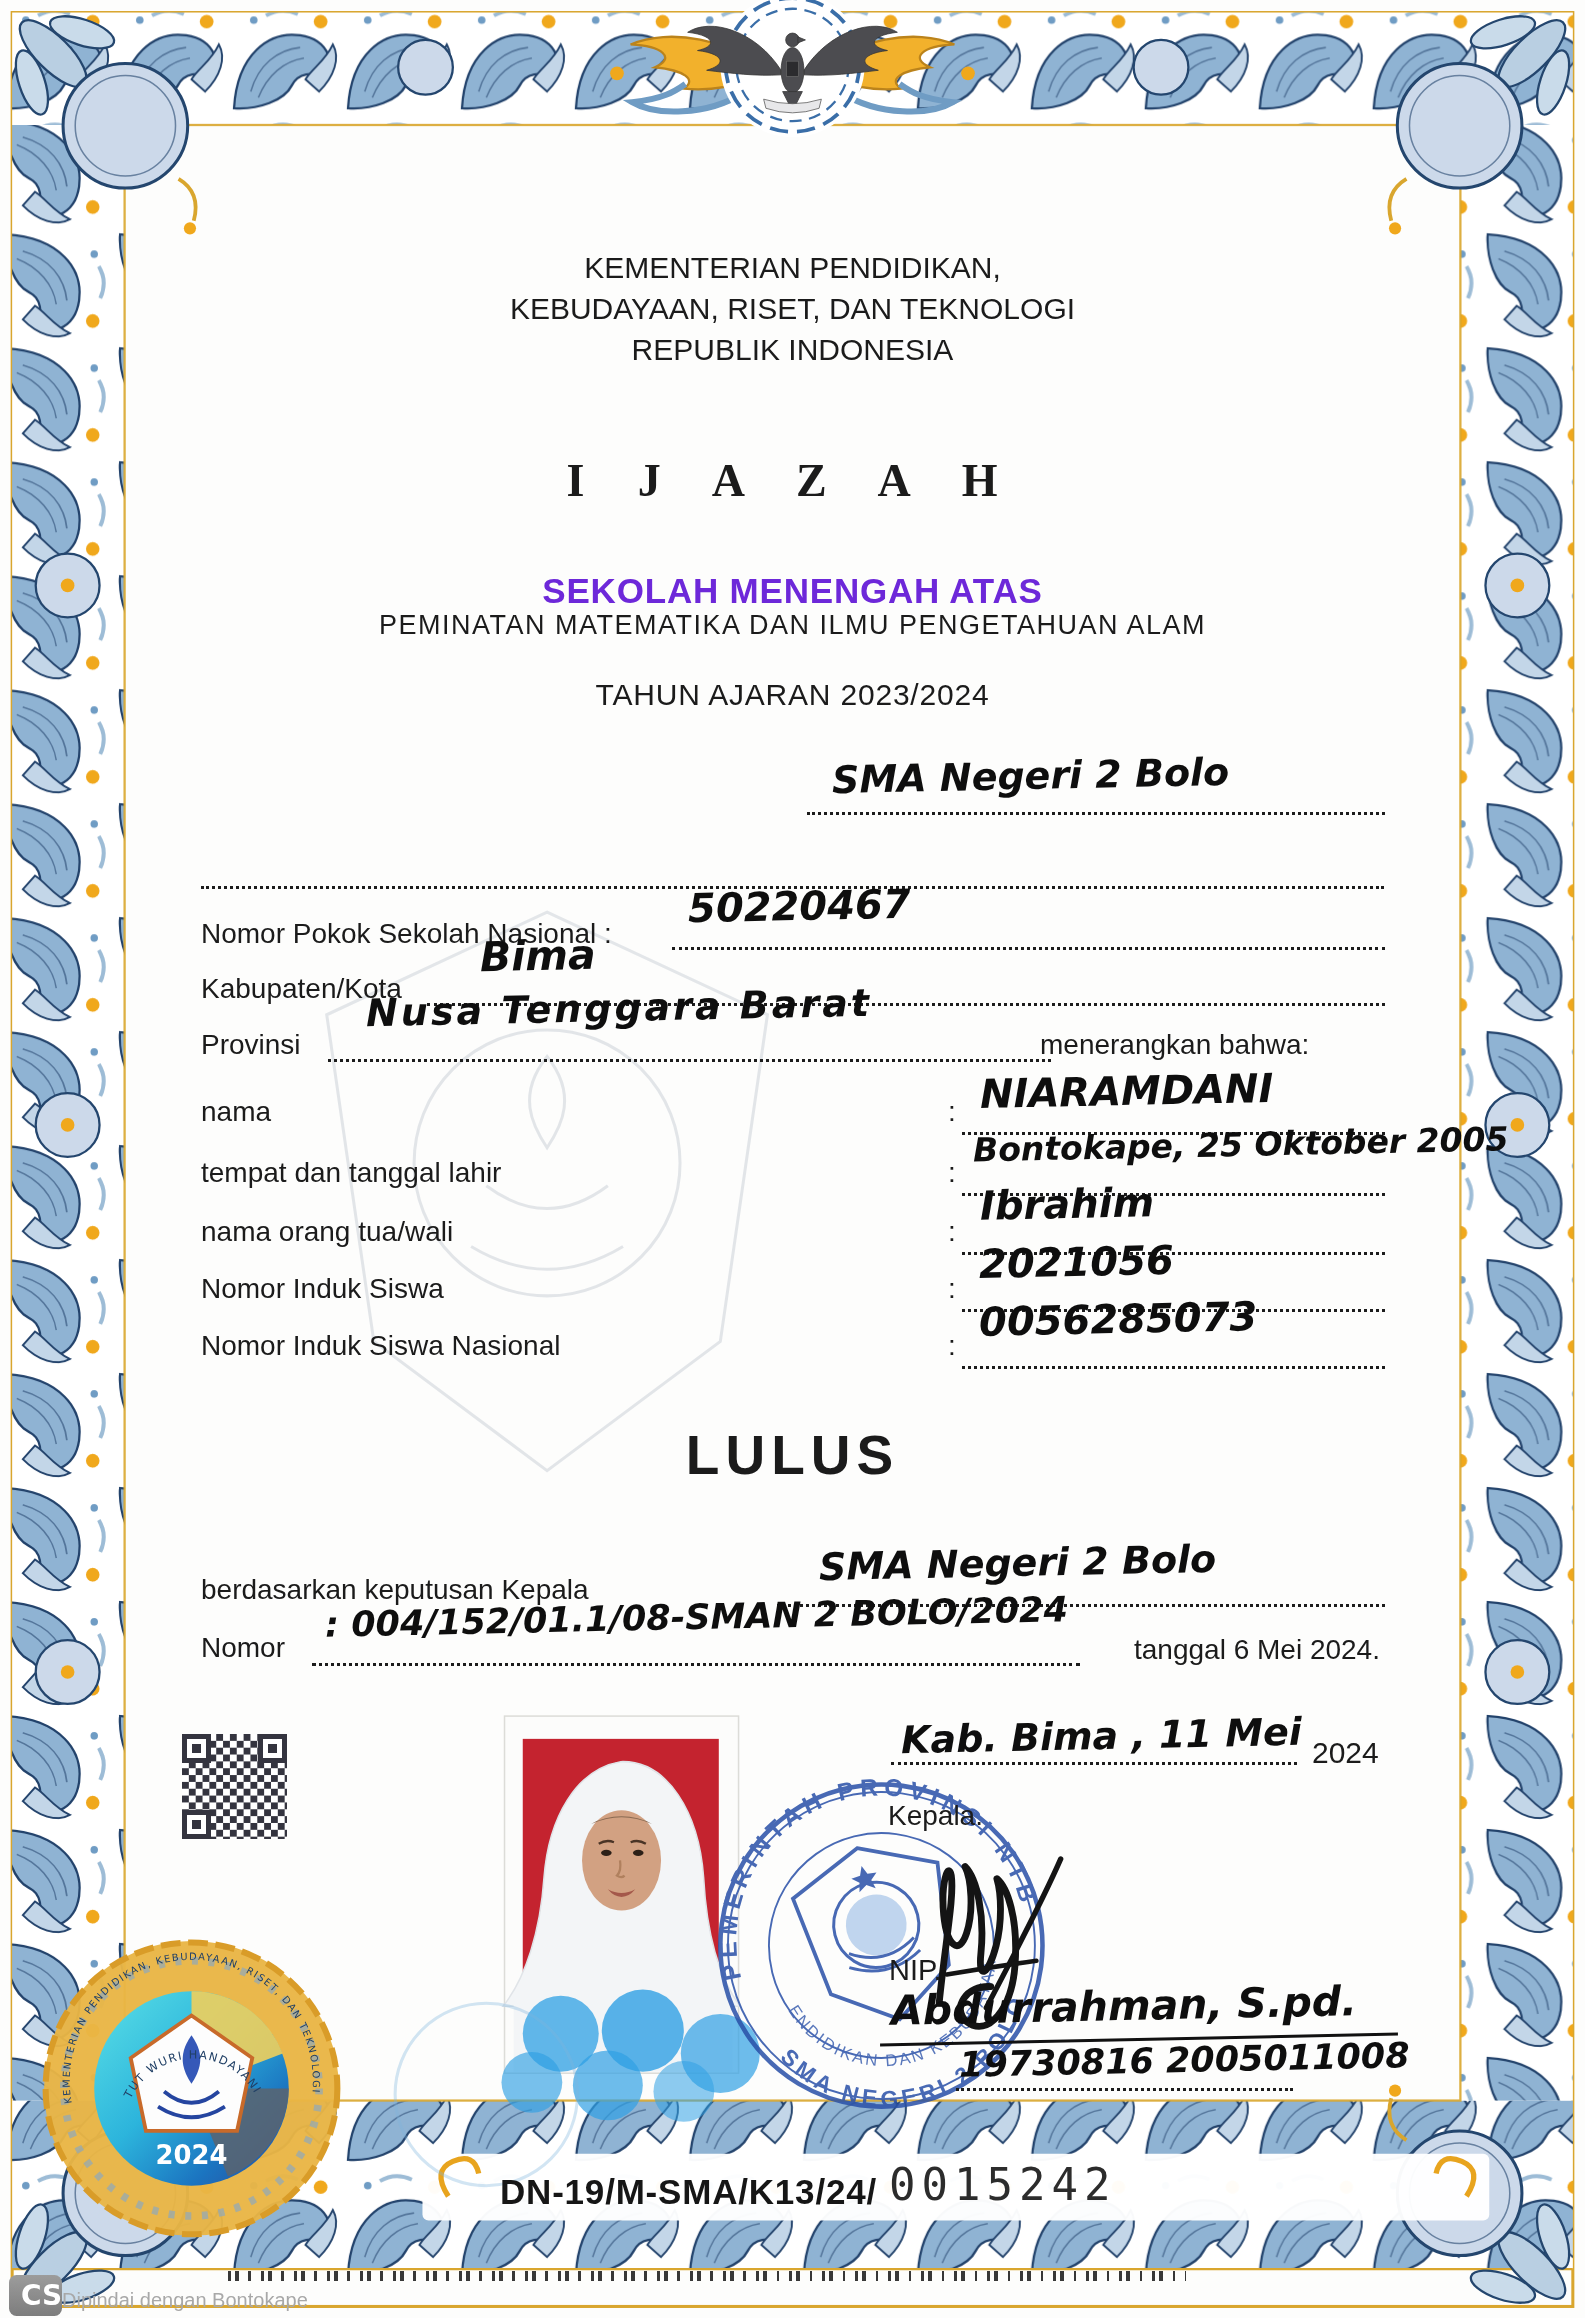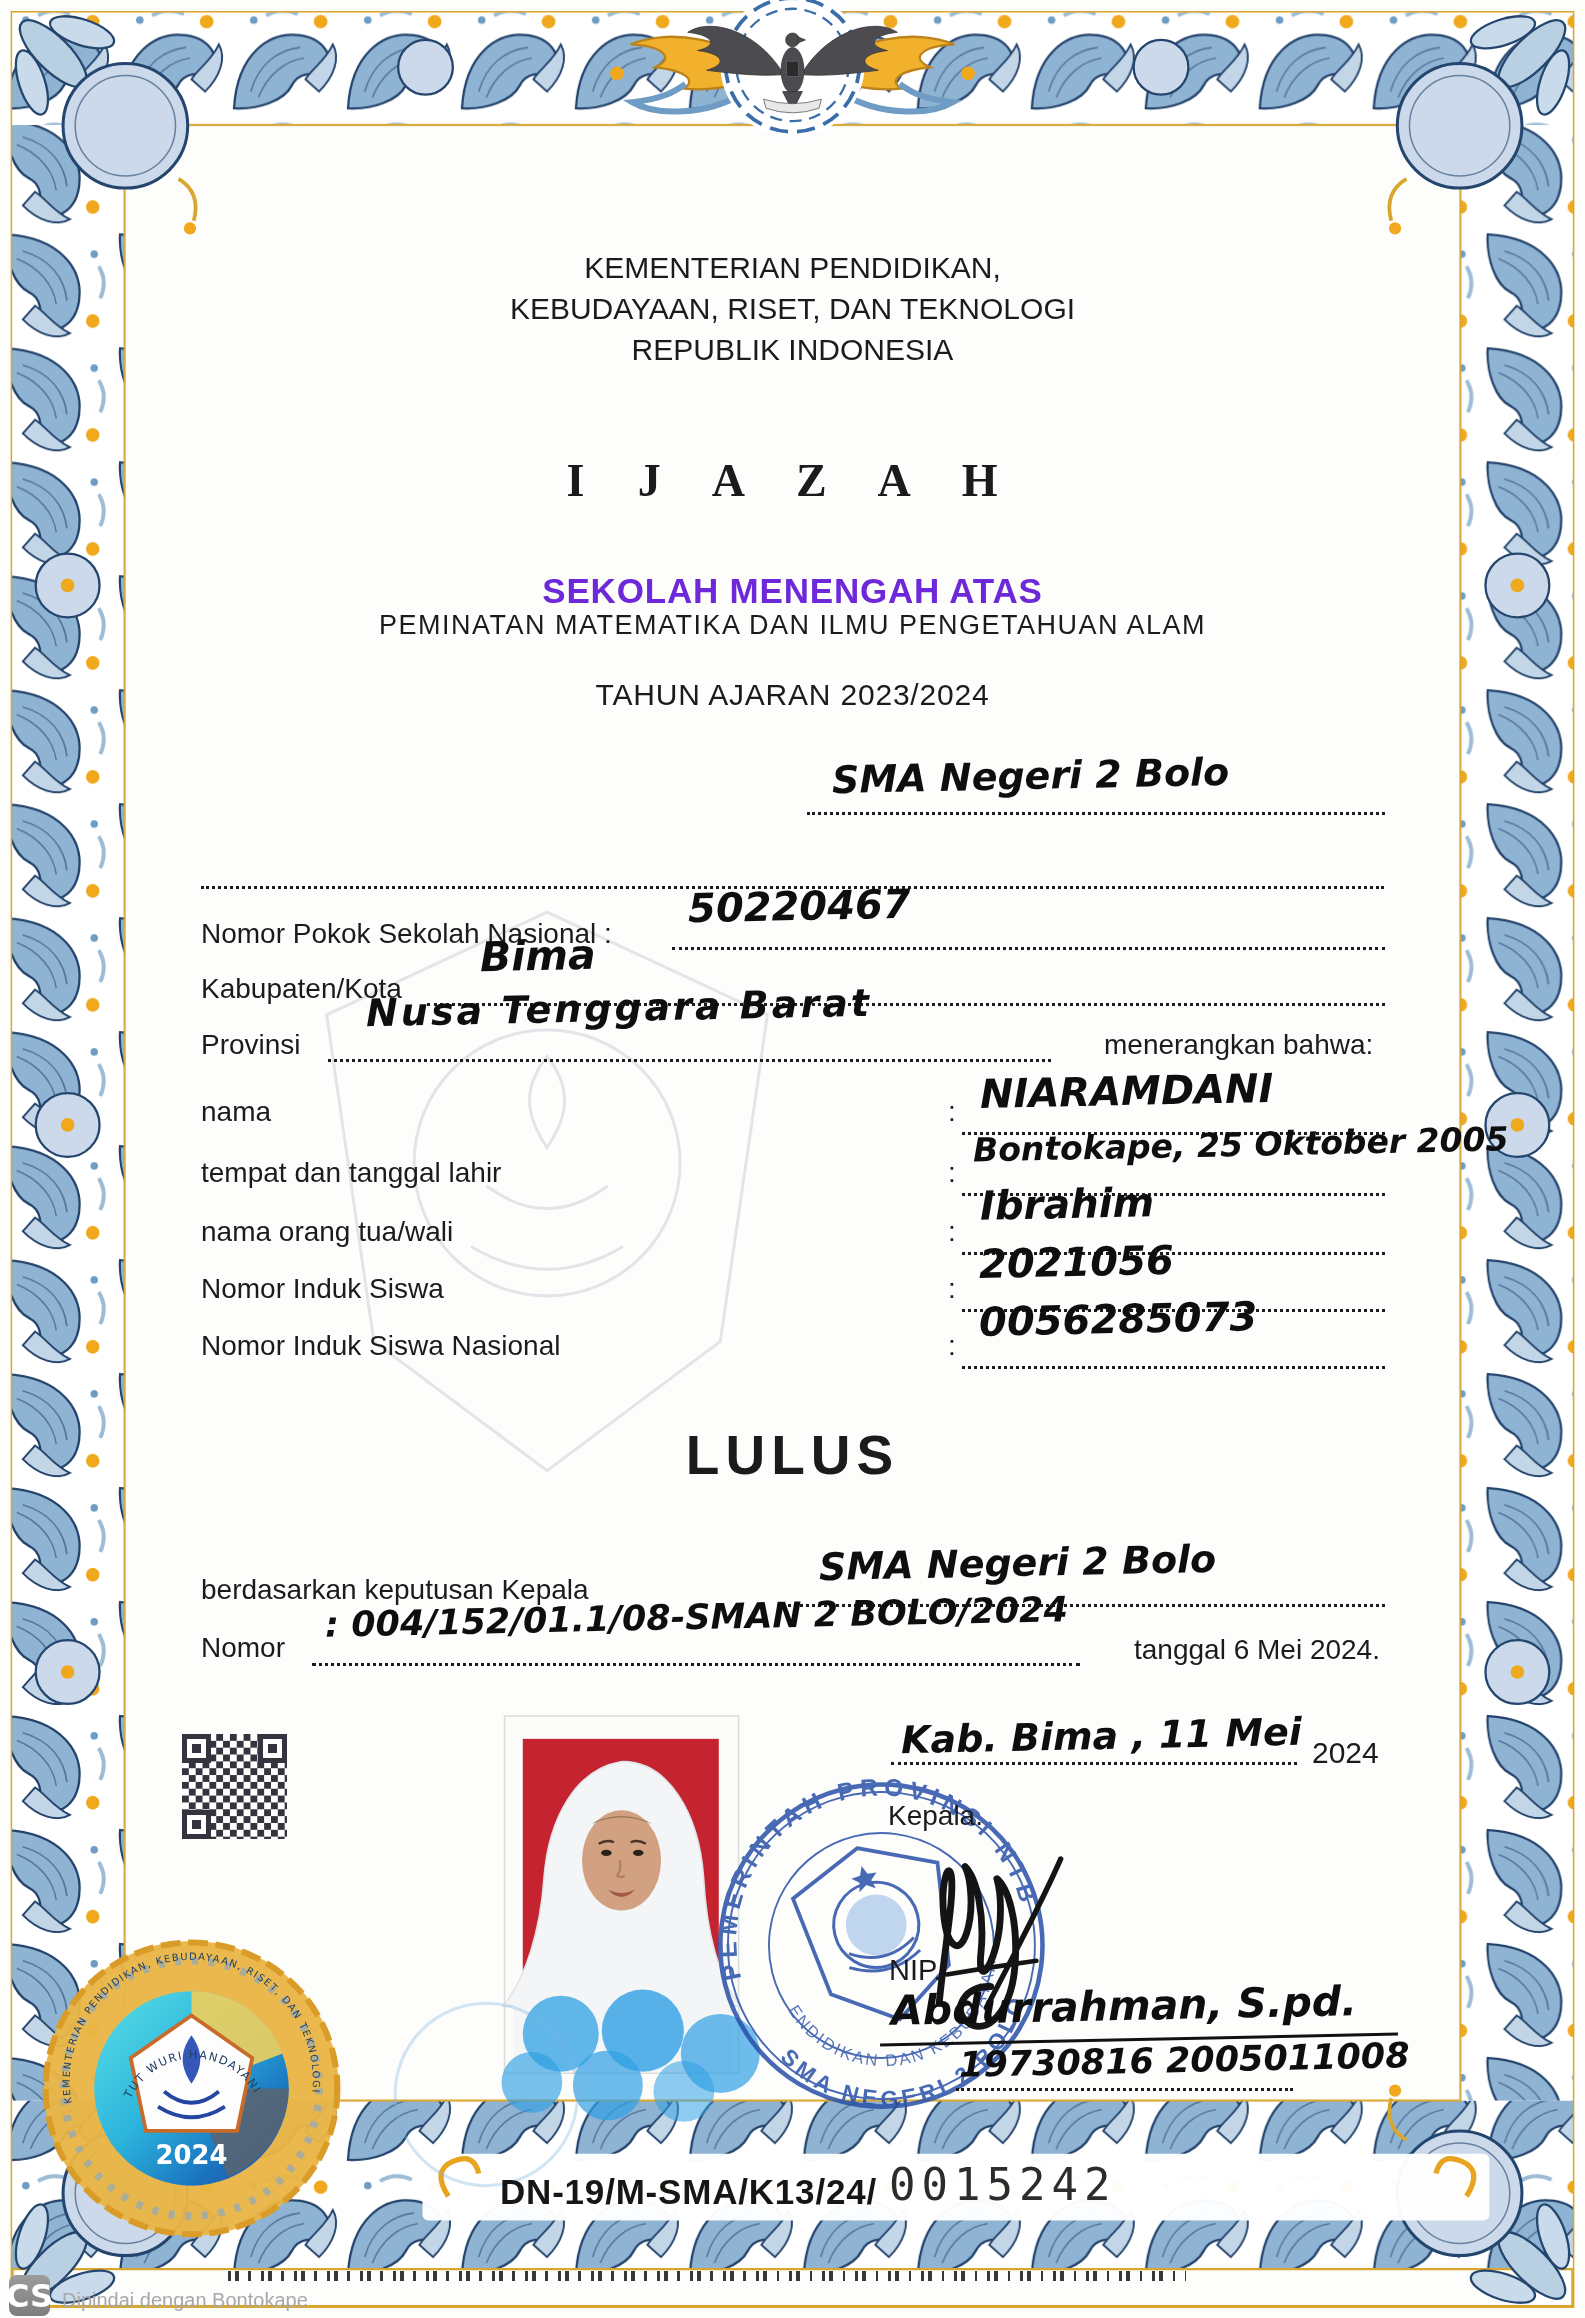--- a/index.html
+++ b/index.html
@@ -15,22 +15,22 @@
   .serifwide{font-family:"Liberation Serif",serif;font-weight:700;letter-spacing:21px;}
   .serialpre{font-size:35px;font-weight:700;letter-spacing:0.8px;color:#161616;}
   .serialnum{font-family:"DejaVu Sans Mono",monospace;font-size:44px;font-weight:400;
              letter-spacing:6px;color:#2c2c2c;position:relative;top:-3.8px;margin-left:12px;}
   .qr{background:repeating-conic-gradient(#34343f 0% 25%, #ffffff 0% 50%) 0 0/13.7px 13.7px;}
   .qr .f{position:absolute;width:29px;height:29px;border:5.3px solid #34343f;background:#fff;box-sizing:border-box;}
   .qr .f::after{content:"";position:absolute;left:4.6px;top:4.6px;width:9px;height:9px;background:#34343f;}
   .ticks{background:repeating-linear-gradient(90deg,#151515 0 3px,transparent 3px 6.8px,#151515 6.8px 11.4px,
          transparent 11.4px 20.5px,#151515 20.5px 23px,transparent 23px 33px);opacity:.85;}
   .cslogo{width:41px;height:41px;border-radius:7.6px;background:linear-gradient(#9c9c9c,#7d7d7d);
-          color:#fff;font-weight:700;font-size:32px;display:flex;align-items:center;justify-content:center;
-          font-family:"DejaVu Sans",sans-serif;}
+          color:#fff;font-weight:700;font-size:28px;display:flex;align-items:center;justify-content:center;
+          font-family:"DejaVu Sans",sans-serif;padding-left:12px;}
   .footertxt{font-size:20px;color:#a8a8a8;}
 </style>
 </head>
 <body>
 
 <div id="page">
 
 <svg class="abs" style="left:0;top:0;z-index:0" width="1585" height="2319" viewBox="0 0 2086 3051">
   <defs>
     <pattern id="bd" width="150" height="150" patternUnits="userSpaceOnUse">
@@ -238,21 +238,21 @@
 <div class="abs dot" style="left:672px;top:947px;width:713px;z-index:2"></div>
 <div class="abs hand" style="left:688px;top:883px;font-size:40px;z-index:3">50220467</div>
 
 <div class="abs lbl" style="left:201px;top:971px;z-index:2">Kabupaten/Kota</div>
 <div class="abs dot" style="left:427px;top:1003px;width:958px;z-index:2"></div>
 <div class="abs hand" style="left:480px;top:932px;font-size:41px;z-index:3">Bima</div>
 
 <div class="abs lbl" style="left:201px;top:1027px;z-index:2">Provinsi</div>
 <div class="abs dot" style="left:328px;top:1059px;width:723px;z-index:2"></div>
 <div class="abs hand" style="left:366px;top:986px;font-size:38px;letter-spacing:3px;z-index:3">Nusa Tenggara Barat</div>
-<div class="abs lbl" style="left:1104px;top:1027px;z-index:2">menerangkan bahwa:</div>
+<div class="abs lbl" style="left:1040px;top:1027px;z-index:2">menerangkan bahwa:</div>
 
 <div class="abs lbl" style="left:201px;top:1094px;z-index:2">nama</div>
 <div class="abs lbl" style="left:948px;top:1094px;z-index:2">:</div>
 <div class="abs dot" style="left:962px;top:1132px;width:423px;z-index:2"></div>
 <div class="abs hand" style="left:980px;top:1068px;font-size:40px;z-index:3">NIARAMDANI</div>
 
 <div class="abs lbl" style="left:201px;top:1155px;z-index:2">tempat dan tanggal lahir</div>
 <div class="abs lbl" style="left:948px;top:1155px;z-index:2">:</div>
 <div class="abs dot" style="left:962px;top:1193px;width:423px;z-index:2"></div>
 <div class="abs hand" style="left:973px;top:1125px;font-size:33px;z-index:3">Bontokape, 25 Oktober 2005</div>

